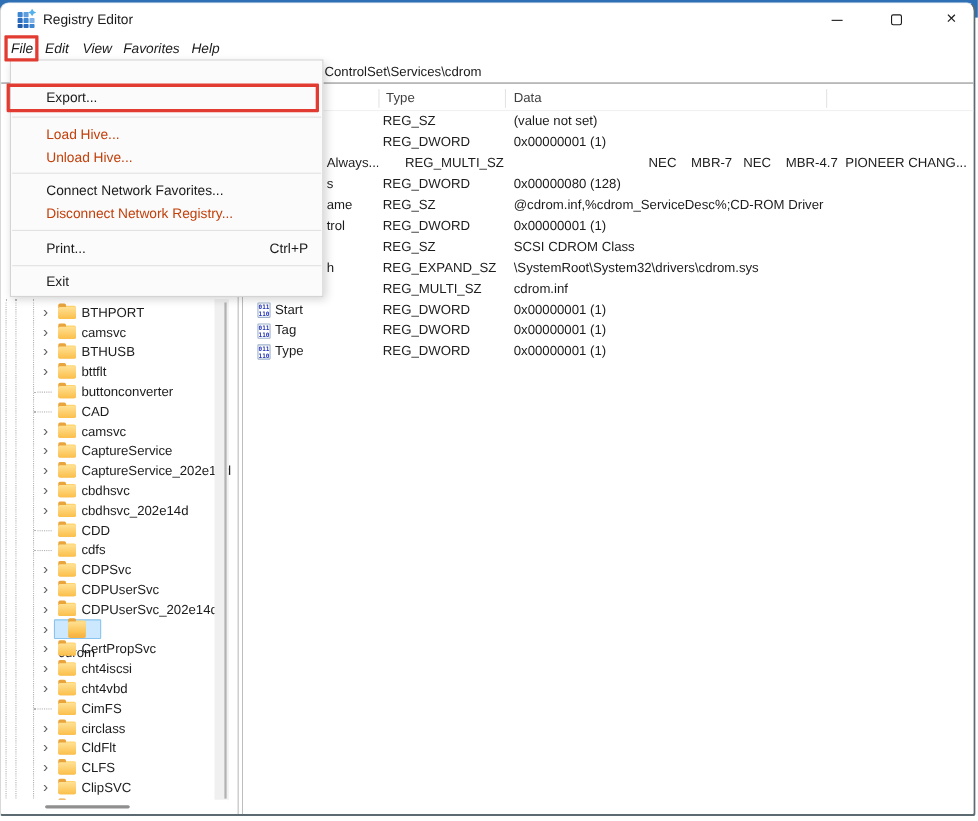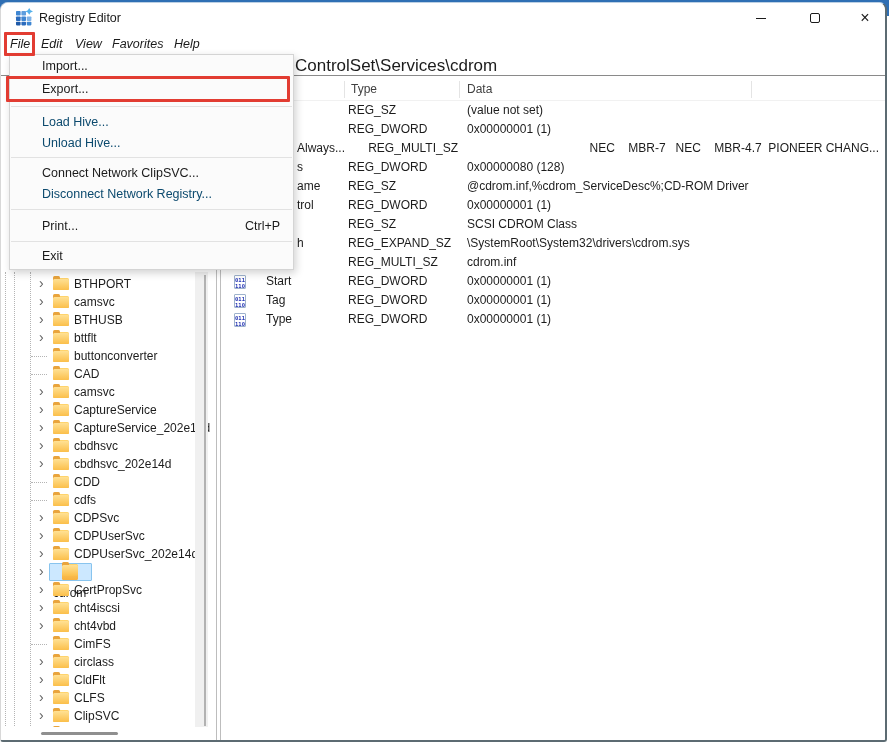--- a/index.html
+++ b/index.html
@@ -21,21 +21,21 @@
   #btn-min  { left:737px; } #btn-max { left:791px; } #btn-close { left:841px; }
   .glyph-min { width:10px; height:1px; background:#1b1b1b; display:block; }
   .glyph-max { width:10px; height:10px; border:1.2px solid #1b1b1b; border-radius:2px; display:block; }
   .glyph-close { font-size:16px; line-height:16px; }
 
   
   #menubar { position:absolute; top:30px; left:0; right:0; height:23px; background:#ffffff;font-style:italic; }
   .mitem { position:absolute; top:0; height:23px; line-height:22px; font-size:12.5px; color:#1b1b1b; padding:0 3px; }
   
   #addressbar { position:absolute; top:53px; left:0; right:0; height:20px; background:#ffffff; border-bottom:1px solid #8a8a8a; }
-  #address-text { position:absolute; left:294px; top:0; height:19px; line-height:19px; font-size:17px; color:#1b1b1b; white-space:pre; }
+  #address-text { position:absolute; left:294px; top:0; height:19px; line-height:19px; font-size:12px; color:#1b1b1b; white-space:pre; }
 
   
   #tree-pane { position:absolute; left:0; top:74px; width:215px; bottom:0; background:#fff; overflow:hidden; }
   .guide { position:absolute; top:195px; bottom:14px; width:1px; border-left:1px dotted #b4b4b4; }
   #vsb-track { position:absolute; left:194px; top:195px; width:13px; height:459px; background:#f0f0f0; }
   #vsb-thumb { position:absolute; left:9px; top:3px; width:2px; height:451px; background:#b2b2b2; }
   #hsb-track { position:absolute; left:0; bottom:0; width:207px; height:13px; background:#ffffff; }
   #hsb-thumb { position:absolute; left:40px; top:5px; width:77px; height:3px; background:#8f8f8f; border-radius:2px; }
 
   .titem { position:absolute; left:0; height:18px; width:200px; font-size:12px; color:#1c1c1c; }
@@ -53,35 +53,35 @@
   #right-pane { position:absolute; left:220px; top:74px; right:0; bottom:0; background:#fff; }
   .colhead { position:absolute; top:2px; height:20px; line-height:20px; font-size:12px; color:#404040; }
   #col-type-label { left:130px; } #col-data-label { left:246px; }
   .coldiv { position:absolute; top:4px; height:17px; width:1px; background:#e4e4e4; }
   #cd1 { left:123px; } #cd2 { left:238px; } #cd3 { left:530px; }
   #headline { position:absolute; left:0; top:23px; height:1px; right:0; background:#f1f1f1; }
 
   .vrow { position:absolute; left:0; height:19px; width:664px; font-size:12px; color:#1c1c1c; }
   .vname { position:absolute; left:2px; top:0; width:121px; height:19px; line-height:19px; overflow:hidden; white-space:nowrap; }
   .vname.frag { padding-left:74px; }
-  .vname.named { padding-left:11px; display:flex; align-items:center; gap:20px; }
+  .vname.named { padding-left:11px; display:flex; align-items:center; gap:4px; }
   .vtype { position:absolute; left:127px; top:0; width:110px; height:19px; line-height:19px; white-space:nowrap; }
   .vdata { position:absolute; left:246px; top:0; right:6px; height:19px; line-height:19px; white-space:pre; overflow:hidden; }
   .bicon { position:relative; width:12px; height:14px; background:#ffffff; border:1px solid #9eb2cc; border-radius:1px; flex:0 0 12px;
            font-family:"DejaVu Sans Mono",monospace; font-weight:bold; font-size:5.5px; line-height:6px; color:#2636b5; text-align:center; }
   .bicon::before { content:"011"; display:block; margin-top:1px; letter-spacing:0; }
   .bicon::after { content:"110"; display:block; }
 
   
   #file-menu { position:absolute; left:8px; top:51px; width:285px; height:216px; background:#fbfbfb;
                border:1px solid #d4d4d4; box-shadow:2px 3px 8px rgba(0,0,0,0.18); z-index:30; }
   .menurow { position:absolute; left:0; width:283px; height:23px; line-height:23px; font-size:12.5px; color:#1b1b1b; }
   .menurow .mlabel { position:absolute; left:32px; }
   .menurow .mshort { position:absolute; left:235px; }
-  .menurow.disabled { color:#0c4a6e; }
+  .menurow.disabled { color:#c2410c; }
   .menusep { position:absolute; left:1px; width:281px; height:1px; background:#e2e2e2; }
 
   
   .annbox { position:absolute; border:3px solid #e23c32; z-index:40; border-radius:1px; }
   #ann-file { left:3px; top:29px; width:31px; height:24px; }
   #ann-export { left:5px; top:73px; width:284px; height:26px; }
 </style>
 </head>
 <body>
 
@@ -397,36 +397,33 @@
               <span class="bicon"></span>
               <span>Type</span>
             </div>
             <div class="vtype">REG_DWORD</div>
             <div class="vdata">0x00000001 (1)</div>
           </div>
         </div>
     </div>
 
     <div id="file-menu">
-      <div class="menurow" style="top:0px">
-          <span class="mlabel">Import...</span>
-        </div>
       <div class="menurow" style="top:23px">
           <span class="mlabel">Export...</span>
         </div>
       <div class="menusep" style="top:51px"></div>
       <div class="menurow disabled" style="top:56px">
           <span class="mlabel">Load Hive...</span>
         </div>
       <div class="menurow disabled" style="top:77px">
           <span class="mlabel">Unload Hive...</span>
         </div>
       <div class="menusep" style="top:102px"></div>
       <div class="menurow" style="top:107px">
-          <span class="mlabel">Connect Network ClipSVC...</span>
+          <span class="mlabel">Connect Network Favorites...</span>
         </div>
       <div class="menurow disabled" style="top:128px">
           <span class="mlabel">Disconnect Network Registry...</span>
         </div>
       <div class="menusep" style="top:154px"></div>
       <div class="menurow" style="top:160px">
           <span class="mlabel">Print...</span>
           <span class="mshort">Ctrl+P</span>
         </div>
       <div class="menusep" style="top:186px"></div>

